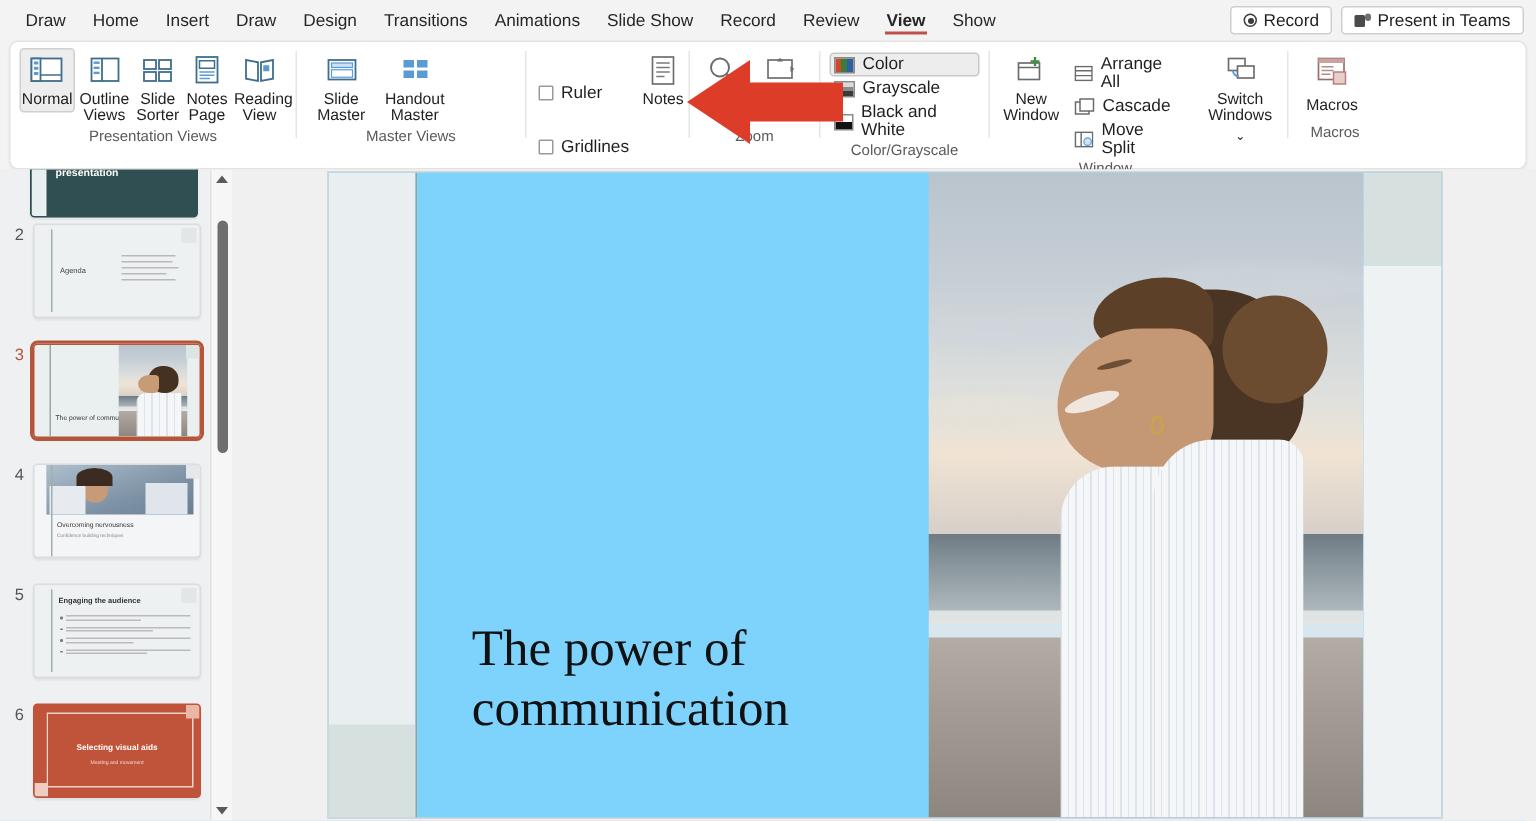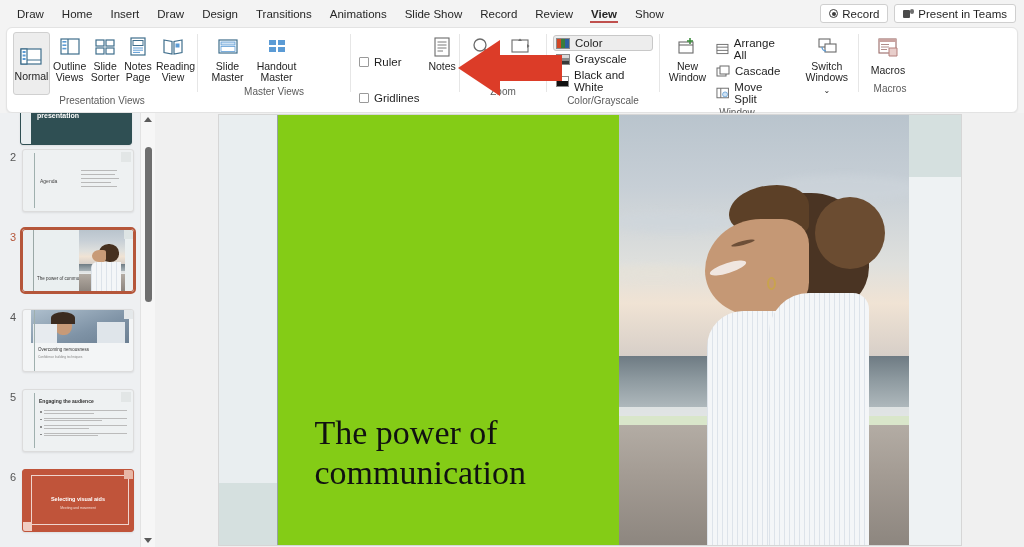--- a/index.html
+++ b/index.html
@@ -57,21 +57,21 @@
   .group-label{
     text-align:center; font-size:10px; color:#5a5a5a;
     padding-bottom:18px; position:relative;
   }
   .group-sep{ width:1px; background:#e6e6e6; margin:6px 0 20px 0;}
   .btn{
     width:47px; display:flex; flex-direction:column; align-items:center;
     gap:2px; padding:3px 1px; border-radius:3px; cursor:default;
     font-size:10.5px; line-height:11px; text-align:center; color:#1f1f1f;
   }
-  .btn.sel{ background:#ededed; border:1px solid #d0d0d0; padding:12px 0px; }
+  .btn.sel{ background:#ededed; border:1px solid #d0d0d0; padding:2px 0px; }
   .btn .lbl{ width:100%; }
   .ico{ width:26px; height:24px; position:relative; }
 
   
   .checkrow{ display:flex; align-items:center; gap:5px; padding:2px 2px;
              font-size:11.5px;margin-top:20px; }
   .cbox{ width:10px;height:10px;border:1px solid #9a9a9a;background:#fff;border-radius:1px;}
   .colrow{ display:flex; align-items:center; gap:5px; padding:2px 3px;
            font-size:11.5px; border-radius:3px;}
   .colrow.sel{ background:#ededed; border:1px solid #c8c8c8; padding:1px 2px;}
@@ -530,21 +530,21 @@
     </div>
 
     <div class="scroll">
       <span class="arrowup"></span>
       <div class="scroll-thumb" style="top:34px;height:155px"></div>
       <span class="arrowdn"></span>
     </div>
   </div>
 
   <div class="slidepane">
-    <div class="slide" style="width:742px;height:430px;margin-top:2px;background:#84cc16">
+    <div class="slide" style="width:742px;height:430px;margin-top:2px;background:#7dd3fc">
 
       <div style="position:absolute;left:0;top:0;bottom:0;width:58px;background:#e9eef0;"></div>
       <div style="position:absolute;left:0;bottom:0;width:58px;height:62px;background:#d5e0df;"></div>
       <div style="position:absolute;left:58px;top:0;bottom:0;width:1.5px;background:#97a3a3;"></div>
 
       <div class="slide-title" style="left:96px;bottom:52px;font-size:34px;">
         <div>The power of</div>
         <div>communication</div>
       </div>
 

